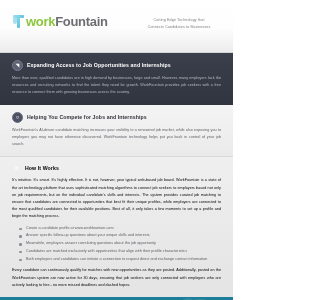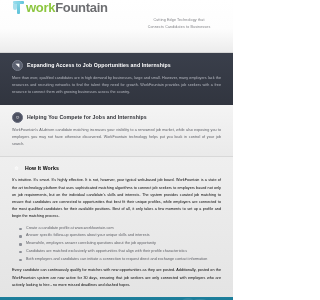--- a/index.html
+++ b/index.html
@@ -9,21 +9,21 @@
     background:#ffffff;
   }
   .page{position:relative;width:233px;height:300px;overflow:hidden;}
 
   
   .header{
     position:relative;height:52px;
     background:linear-gradient(180deg,#ffffff 0%,#fdfdfd 55%,#ececec 100%);
     border-bottom:1px solid #d6d6d6;
   }
-  .logo{position:absolute;left:13px;top:0;display:flex;align-items:center;gap:2px;}
+  .logo{position:absolute;left:13px;top:14px;display:flex;align-items:center;gap:2px;}
   .logo-mark{position:relative;width:11px;height:14px;flex:none;}
   .logo-mark .stem{position:absolute;left:4px;top:2px;width:3px;height:12px;
     background:linear-gradient(180deg,#86d7e8,#5fc3da);border-radius:1px;}
   .logo-mark .cap{position:absolute;left:0;top:1px;width:11px;height:3px;
     background:linear-gradient(90deg,#9fe0ef,#5fc3da);border-radius:1px;}
   .logo-mark .drop{position:absolute;left:0px;top:4px;width:4px;height:6px;
     background:#9ad9ea;border-radius:0 0 3px 3px;opacity:.85;}
   .logo-text{font-size:13px;font-weight:bold;letter-spacing:-.3px;line-height:1;white-space:nowrap;}
   .logo-text .w{color:#8cc63f;}
   .logo-text .f{color:#6d6e71;}

